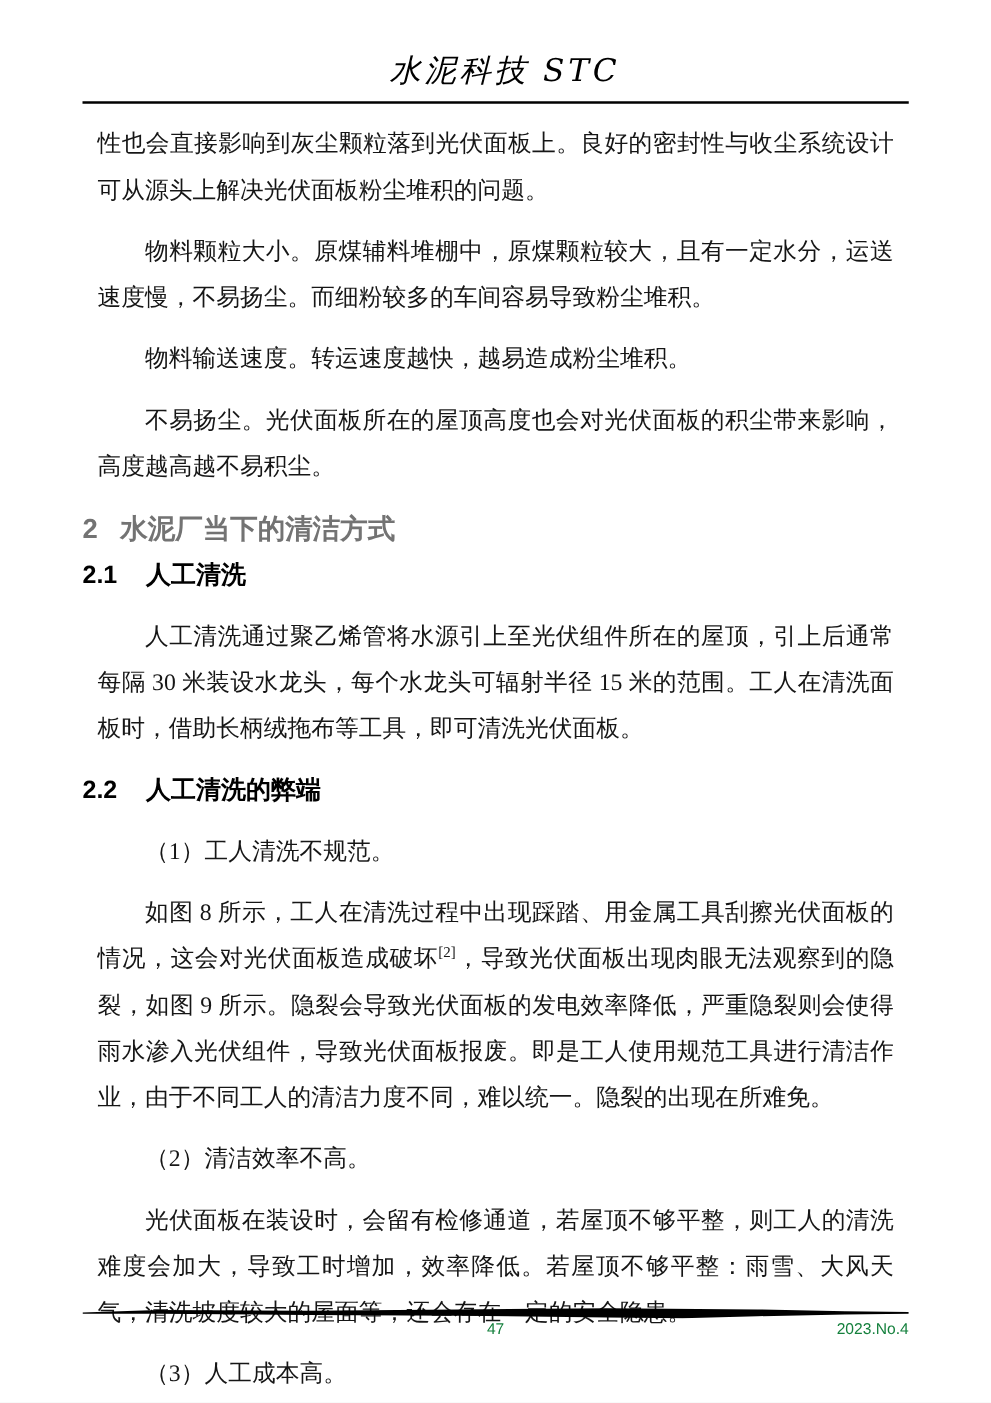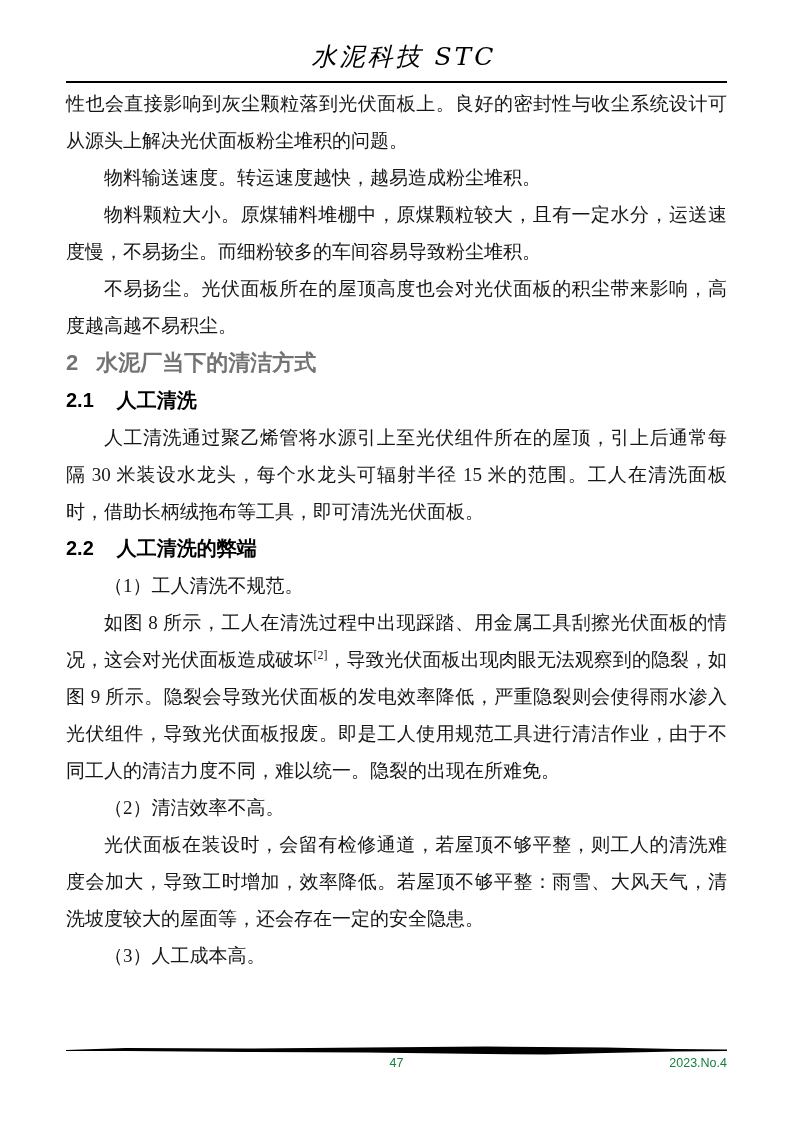--- a/index.html
+++ b/index.html
@@ -33,21 +33,21 @@
     font-family: "DejaVu Serif", "Liberation Serif", serif;
     font-style: italic;
     font-size: 25px;
     letter-spacing: 3px;
     color: #000;
     margin-left: 15px;
   }
   
   .main { padding-top: 2px; }
   .para {
-    margin: 0;
+    margin: 12px;
     font-size: 19px;
     line-height: 37px;
     text-align: justify;
     text-indent: 2em;
     color: #161616;
   }
   .para.no-indent { text-indent: 0; }
   .para sup {
     font-size: 12px;
     line-height: 0;
@@ -103,22 +103,22 @@
 
 <div class="page">
   <div class="content">
 
     <div class="journal-header">
       <span class="journal-title">水泥科技 STC</span>
     </div>
 
     <div class="main">
       <p class="para no-indent">性也会直接影响到灰尘颗粒落到光伏面板上。良好的密封性与收尘系统设计可从源头上解决光伏面板粉尘堆积的问题。</p>
+      <p class="para">物料颗粒大小。原煤辅料堆棚中，原煤颗粒较大，且有一定水分，运送速度慢，不易扬尘。而细粉较多的车间容易导致粉尘堆积。</p>
       <p class="para">物料输送速度。转运速度越快，越易造成粉尘堆积。</p>
-      <p class="para">物料颗粒大小。原煤辅料堆棚中，原煤颗粒较大，且有一定水分，运送速度慢，不易扬尘。而细粉较多的车间容易导致粉尘堆积。</p>
       <p class="para">不易扬尘。光伏面板所在的屋顶高度也会对光伏面板的积尘带来影响，高度越高越不易积尘。</p>
 
       <h2 class="h1"><span class="num">2</span><span>水泥厂当下的清洁方式</span></h2>
 
       <h3 class="h2"><span class="num">2.1</span><span>人工清洗</span></h3>
 
       <p class="para">人工清洗通过聚乙烯管将水源引上至光伏组件所在的屋顶，引上后通常每隔 30 米装设水龙头，每个水龙头可辐射半径 15 米的范围。工人在清洗面板时，借助长柄绒拖布等工具，即可清洗光伏面板。</p>
 
       <h3 class="h2"><span class="num">2.2</span><span>人工清洗的弊端</span></h3>
 

